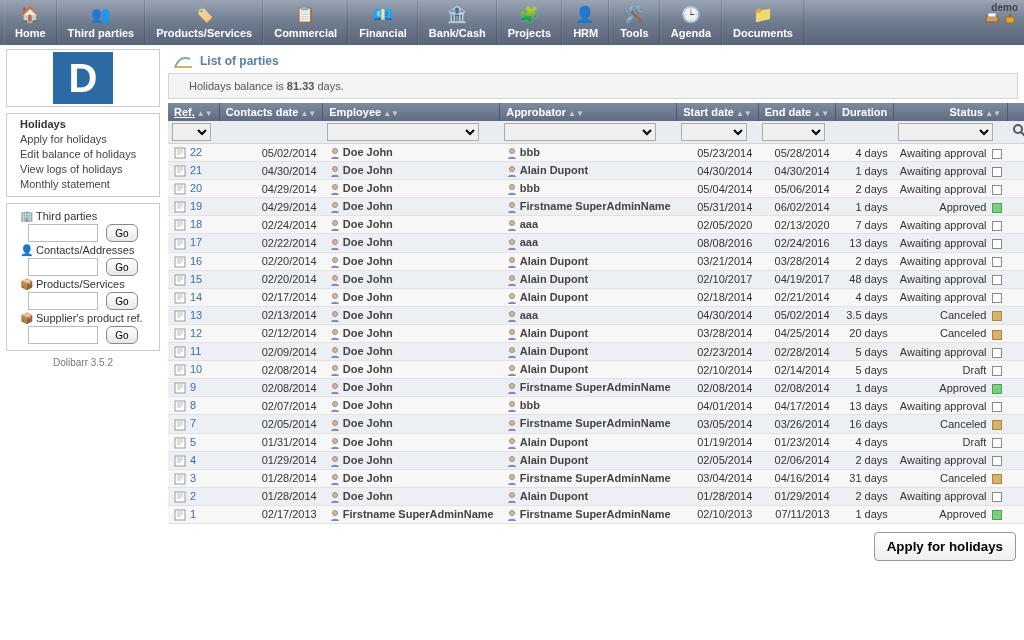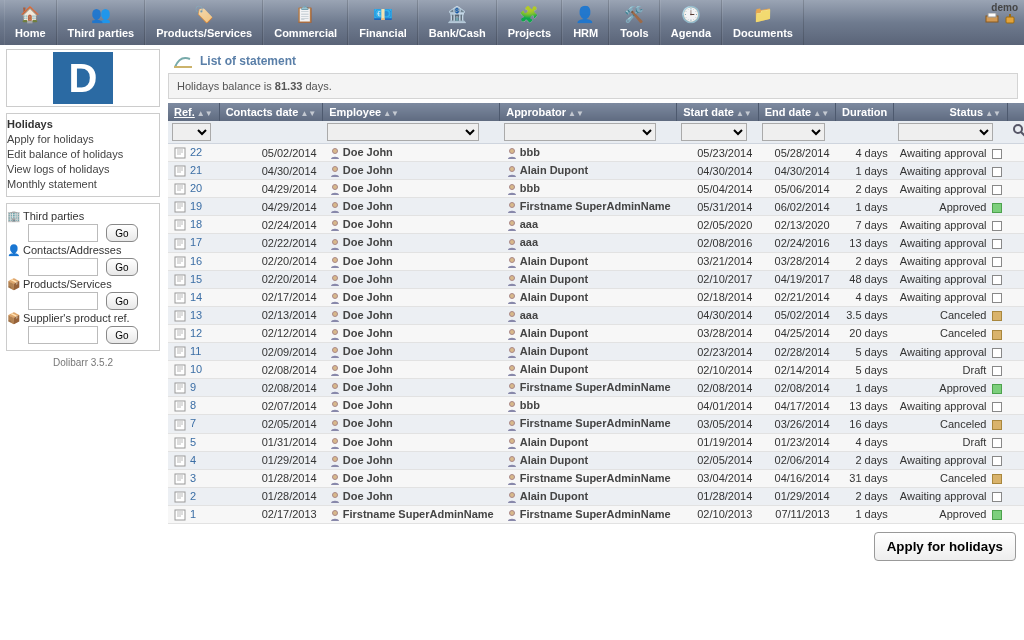--- a/index.html
+++ b/index.html
@@ -9,35 +9,35 @@
   .topnav .tab { color:#fff; font-weight:bold; font-size:11px; padding:0 10px 6px 10px; height:45px; display:flex; flex-direction:column; align-items:center; justify-content:flex-end; cursor:pointer; border-left:1px solid rgba(255,255,255,.08); border-right:1px solid rgba(0,0,0,.15);}
   .topnav .tab .icn { width:22px; height:20px; margin-bottom:2px; opacity:.9;}
   .topnav .userbox { position:absolute; right:6px; top:2px; text-align:right; font-size:10px; color:#333;}
   .topnav .userbox .name { font-weight:bold; color:#444;}
   .topnav .userbox .minis span{ display:inline-block; width:14px;height:12px; margin-left:2px;}
   
   .wrap { display:flex; padding:4px 6px; gap:8px;}
   .left { width:154px; flex:0 0 154px;}
   .main { flex:1; min-width:0;}
   
-  .lbox { border:1px solid #ccc; background:#fff; margin-bottom:6px; padding:4px 0;}
+  .lbox { border:1px solid #ccc; background:#fff; margin-bottom:6px; padding:4px 13px;}
   .logo { border:1px solid #ccc; padding:2px; margin-bottom:6px; text-align:center;}
   .logo .d { width:60px;height:52px;background:#2b6aa3;color:#fff;font-weight:bold;font-size:40px;display:flex;align-items:center;justify-content:center;margin:0 auto;font-family:Arial;}
   .lbox .hdr { font-weight:bold; margin-bottom:2px;}
   .lbox a { color:#444; text-decoration:none; display:block; line-height:15px;}
   .srow { display:flex; align-items:center; gap:4px; margin:2px 0;}
   .srow .mic { width:12px;height:12px; display:inline-block;}
   .srow input[type=text]{ width:70px; height:18px; border:1px solid #bbb; font-size:10px; padding:0 2px;}
   .gobtn { height:18px; font-size:10px; border:1px solid #888; border-radius:6px; background:linear-gradient(#fff,#e8e8e8); padding:0 8px; cursor:pointer; margin-left:4px;}
   .version { text-align:center; color:#777; font-size:10px; margin-top:4px;}
   
   .titlebar { display:flex; align-items:center; gap:6px; padding:4px 0 2px 4px;}
   .titlebar .titleicon{width:22px;height:16px;}
   .titlebar .ttl{ color:#5a7fa8; font-weight:bold; font-size:12px;}
-  .balancebar{ border:1px solid #d4d4d4; background:#f4f4f4; padding:6px 8px; color:#555; margin:2px 0 4px 0;}
+  .balancebar{ border:1px solid #d4d4d4; background:#f4f4f4; padding:6px 20px; color:#555; margin:2px 0 4px 0;}
   
   table.list { width:100%; border-collapse:collapse; font-size:11px;}
   table.list thead th { background:linear-gradient(#7d8aa0,#5f6b80); color:#fff; font-weight:bold; text-align:left; padding:3px 6px; border-right:1px solid #4d596e; white-space:nowrap;}
   table.list thead th.r { text-align:right;}
   table.list thead th .sort{ font-size:8px; opacity:.6; margin-left:2px;}
   tr.filter td{ background:#e9edf2; padding:2px 4px; border-bottom:1px solid #cfd5de;}
   tr.filter select,tr.filter input[type=text]{ width:90%; height:18px; border:1px solid #aaa; font-size:10px;}
   table.list tbody tr.odd td{ background:#f7f7f7;}
   table.list tbody tr.even td{ background:#eceff3;}
   table.list tbody td{ padding:2px 6px; border-bottom:1px solid #e2e2e2; white-space:nowrap;}
@@ -184,21 +184,21 @@
   </div>
 
   <div class="main">
     <div class="titlebar">
       <span class="titleicon">
         <svg width="22" height="16">
             <path d="M3 14 Q8 2 18 6" stroke="#7aa" fill="none" stroke-width="2"></path>
             <path d="M2 14 H20" stroke="#ccb36b" stroke-width="2"></path>
           </svg>
       </span>
-      <span class="ttl">List of statement</span>
+      <span class="ttl">List of parties</span>
     </div>
 
     <div class="balancebar">
       <span>Holidays balance is </span><b>81.33</b><span> days.</span>
     </div>
 
     <table class="list">
       <thead>
         <tr>
           <th><a><u>Ref.</u></a><span class="sort">▲▼</span></th>
@@ -334,21 +334,21 @@
                 </svg></span><a href="#" class="reflink">17</a></td>
             <td class="r">02/22/2014</td>
             <td><span class="usericon"><svg width="12" height="12">
                   <circle cx="6" cy="4" r="2.5" fill="#d8b98b" stroke="#a88"></circle>
                   <path d="M2 12c0-3 8-3 8 0" fill="#88a"></path>
                 </svg></span><a href="#" class="reflink" style="color:#444;font-weight:bold">Doe John</a></td>
             <td><span class="usericon"><svg width="12" height="12">
                   <circle cx="6" cy="4" r="2.5" fill="#d8b98b" stroke="#a88"></circle>
                   <path d="M2 12c0-3 8-3 8 0" fill="#88a"></path>
                 </svg></span><a href="#" class="reflink" style="color:#444;font-weight:bold">aaa</a></td>
-            <td class="r">02/08/2016</td>
+            <td class="r">08/08/2016</td>
             <td class="r">02/24/2016</td>
             <td class="r">13 days</td>
             <td class="r">Awaiting approval <span class="statusbox st-await"></span></td>
             <td></td>
           </tr>
           <tr class="odd">
             <td><span class="docicon"><svg width="14" height="12">
                   <rect x="1" y="1" width="10" height="10" fill="#fff" stroke="#999"></rect>
                   <path d="M3 3h6M3 5h6M3 7h4" stroke="#bbb"></path>
                 </svg></span><a href="#" class="reflink">16</a></td>

